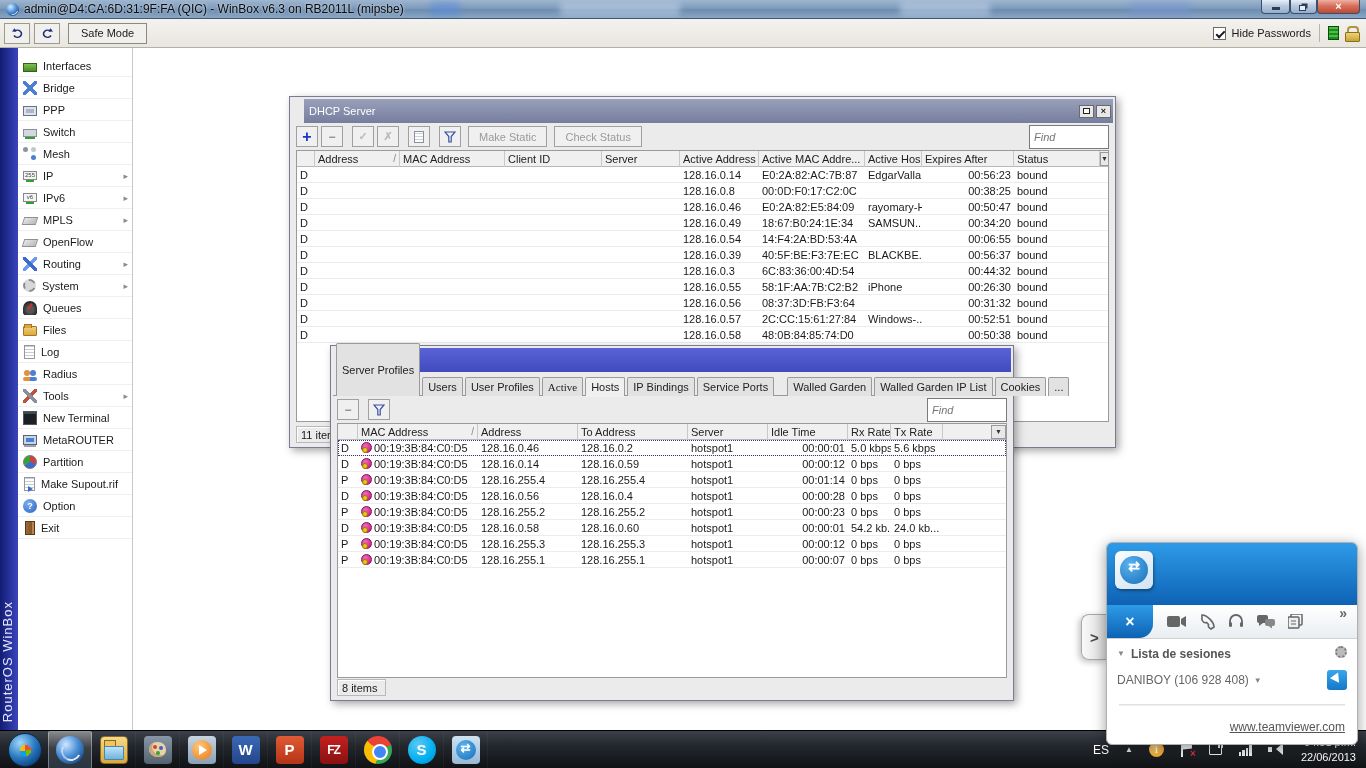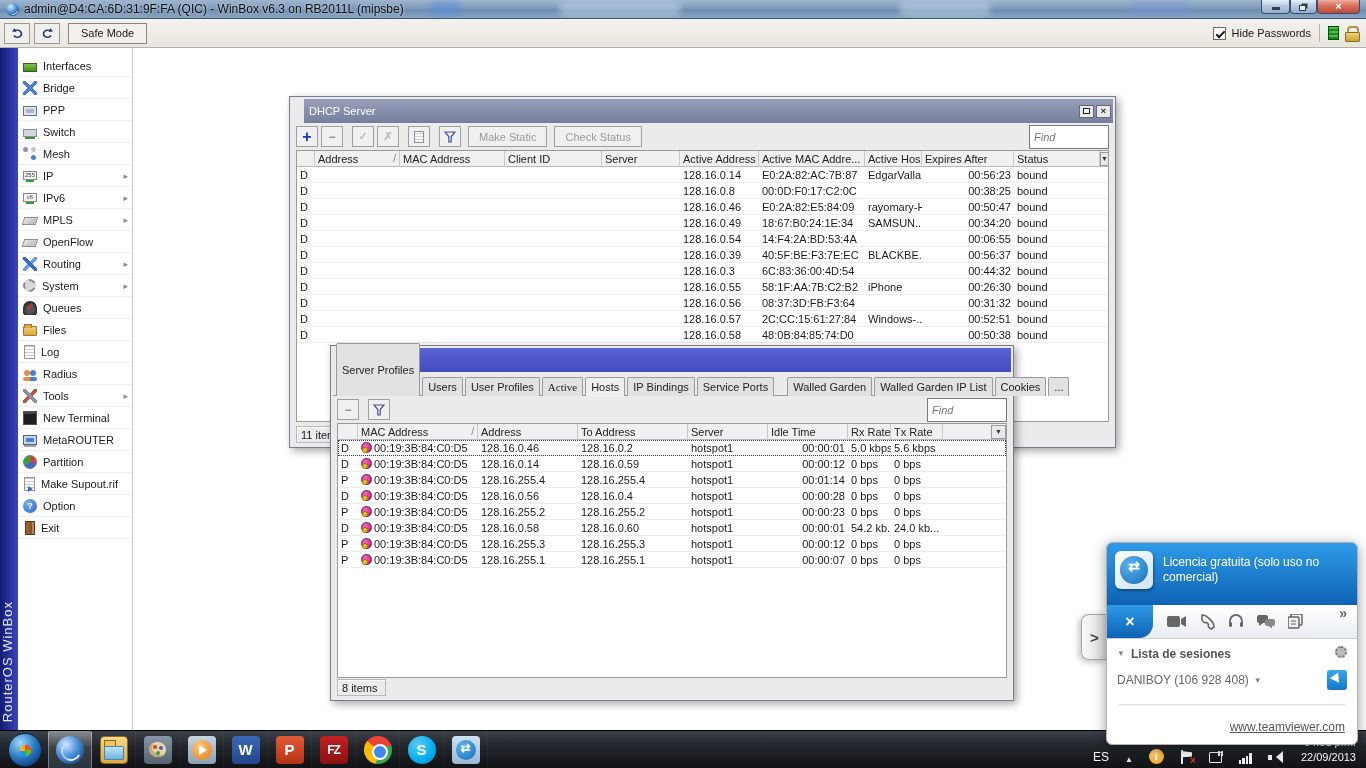--- a/index.html
+++ b/index.html
@@ -164,21 +164,21 @@
   .tki-word { background:linear-gradient(180deg,#3a69b4,#24458c); font-size:15px; }
   .tki-ppt { background:linear-gradient(180deg,#e05a34,#b43418); font-size:15px; }
   .tki-fz { background:linear-gradient(180deg,#c42020,#8a1010); font-size:12px; letter-spacing:-1px; }
   .tki-chrome { border-radius:50%; background:conic-gradient(from -50deg, #ea4335 0 33%, #34a853 0 66%, #fbbc05 0); position:relative; }
   .tki-chrome::after { content:""; position:absolute; left:8px; top:8px; width:12px; height:12px; border-radius:50%; background:#4285f4; border:2px solid #fff; }
   .tki-skype { border-radius:50%; background:radial-gradient(circle at 35% 30%, #5ac8f5, #00aff0 60%, #0088c8); font-size:15px; }
   .tki-tv { background:linear-gradient(180deg,#cfe2f2,#98b8d4); }
   .tki-tv::after { content:"⇄"; position:absolute; left:0; top:5px; width:28px; text-align:center; color:#fff; font-size:12px; }
   .tki-tv::before { content:""; position:absolute; left:4px; top:4px; width:20px; height:20px; border-radius:50%; background:radial-gradient(circle at 35% 30%, #5cb2ee, #1670ba); }
 
-  .tray { margin-left:auto; display:flex; align-items:flex-end; gap:16px; padding-right:10px; color:#fff; }
+  .tray { margin-left:auto; display:flex; align-items:center; gap:16px; padding-right:10px; color:#fff; }
   .tray .es { font-size:12px; }
   .tray .up { font-size:8px; color:#e8e8e8; }
   .info-ic { width:15px; height:15px; border-radius:50%; background:radial-gradient(circle at 35% 30%, #ffd27a, #f09a10); color:#fff; font-weight:bold; font-size:10px; text-align:center; line-height:15px; font-family:"Liberation Serif",serif; }
   .flag-ic { width:13px; height:14px; position:relative; }
   .flag-ic::before { content:""; position:absolute; left:1px; top:0; width:2px; height:14px; background:#f0f0f0; }
   .flag-ic::after { content:""; position:absolute; left:3px; top:1px; width:9px; height:6px; background:#f8f8f8; clip-path:polygon(0 0,100% 15%,100% 85%,0 100%); }
   .flag-x { position:absolute; right:-3px; bottom:-2px; color:#e03030; font-size:10px; font-weight:bold; }
   .plug-ic { width:14px; height:13px; position:relative; }
   .plug-ic::before { content:""; position:absolute; left:0; bottom:1px; width:11px; height:9px; border:1.5px solid #f0f0f0; border-radius:1px; }
   .plug-ic::after { content:""; position:absolute; right:0; top:0; width:2px; height:5px; background:#f0f0f0; box-shadow:-3px 0 0 #f0f0f0; }
@@ -835,21 +835,20 @@
           <span>8 items</span>
         </div>
     </div>
 
     <div class="tv-chevron" style="left:948px; top:566px; z-index:3;">
         <span>&gt;</span>
       </div>
     <div class="tvpanel" style="left:973px; top:494px; z-index:4;">
       <div class="tv-head">
         <span class="tv-logo"></span>
-        <span class="tv-license">Licencia gratuita (solo uso no comercial)</span>
       </div>
       <div class="tv-iconrow">
         <span class="tv-close-tab">
             <span>×</span>
           </span>
         <span class="tv-ics">
           <svg width="19" height="13" viewBox="0 0 19 13">
               <rect x="0" y="1" width="13" height="11" rx="2" fill="#666"></rect>
               <path d="M14 4 L19 1 V12 L14 9 Z" fill="#666"></path>
             </svg>
@@ -970,16 +969,16 @@
         <i style="height:4px;"></i>
         <i style="height:6px;"></i>
         <i style="height:8px;"></i>
         <i style="height:11px;"></i>
       </span>
     <span class="vol-ic">
         <span class="vol-wave"></span>
       </span>
     <span class="clock">
       <div>04:51 p.m.</div>
-      <div>22/09/2013</div>
+      <div>22/06/2013</div>
     </span>
   </div>
 </div>
 
 </body></html>

